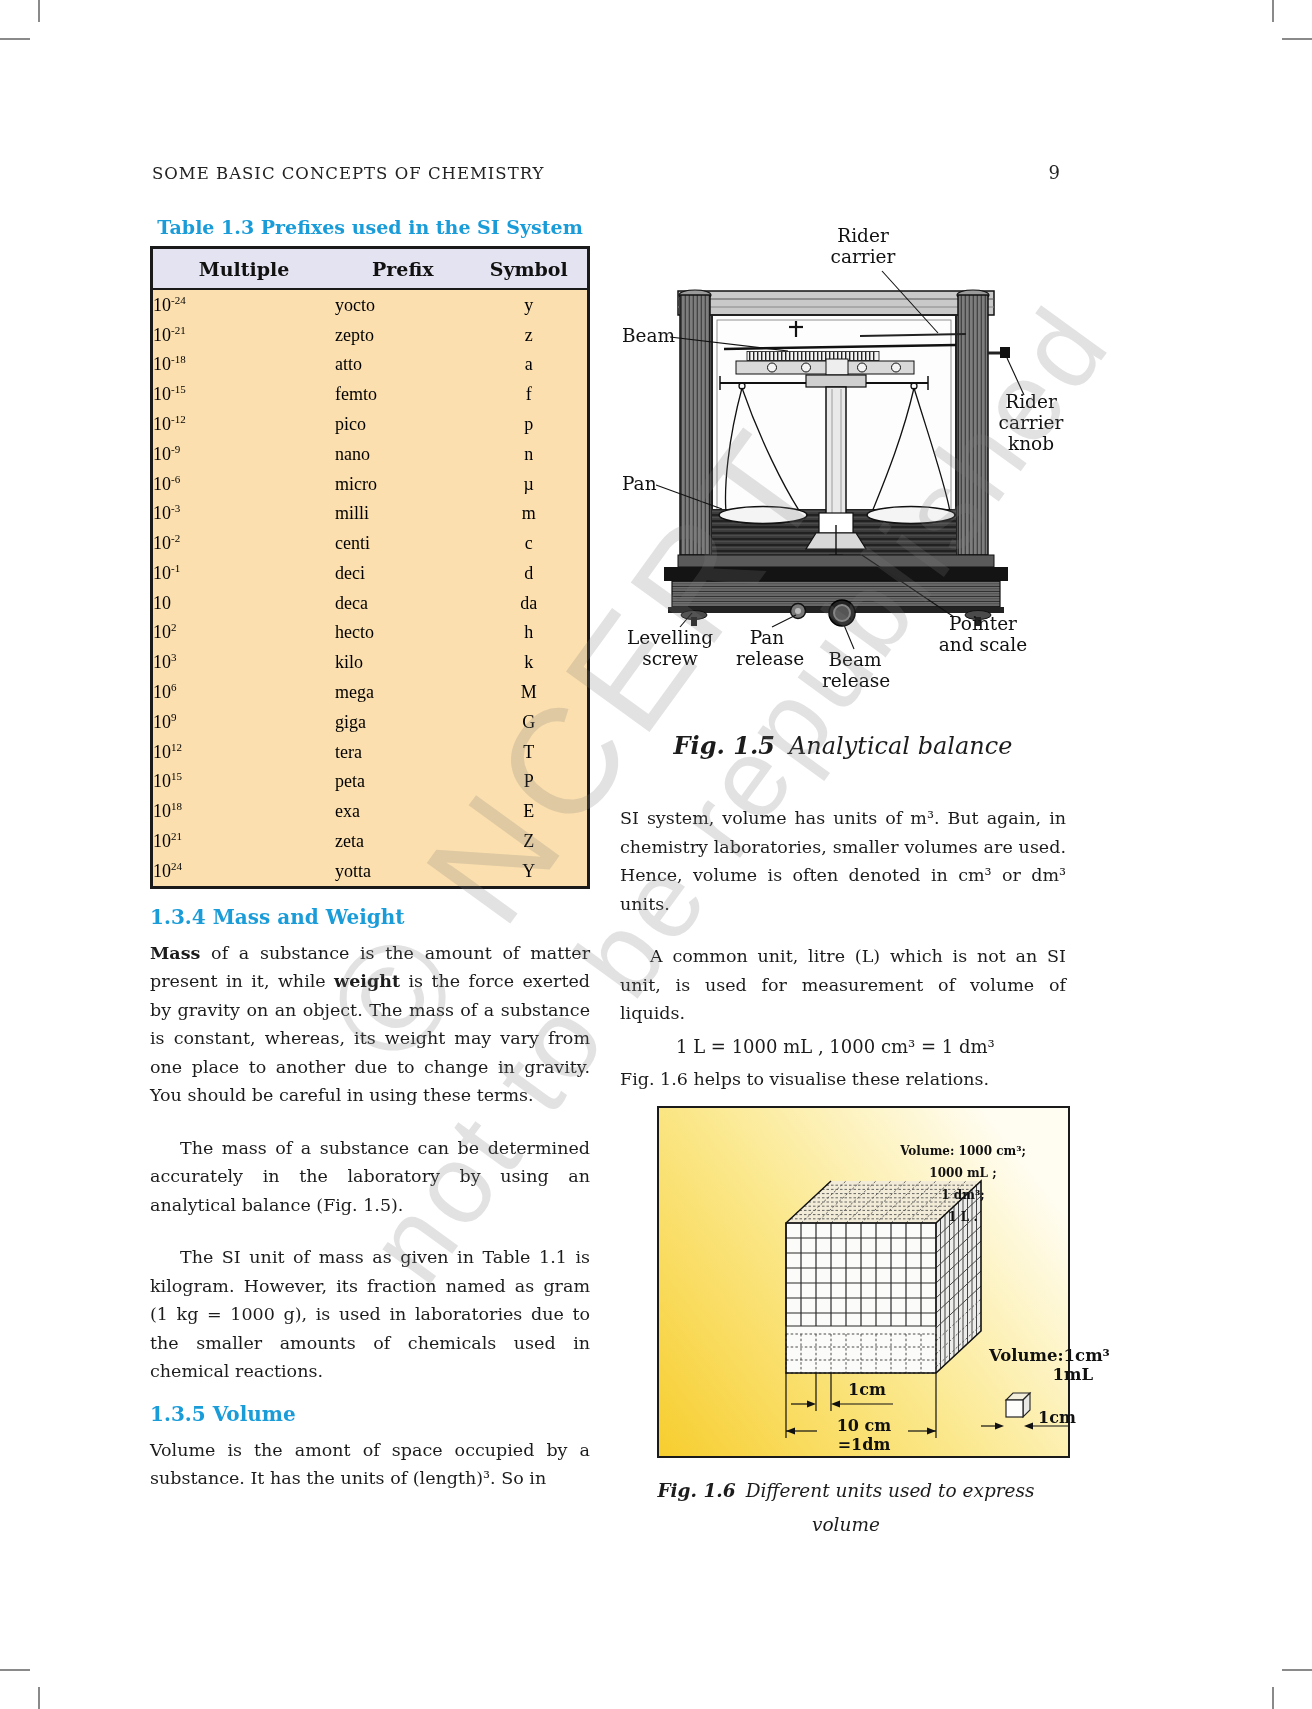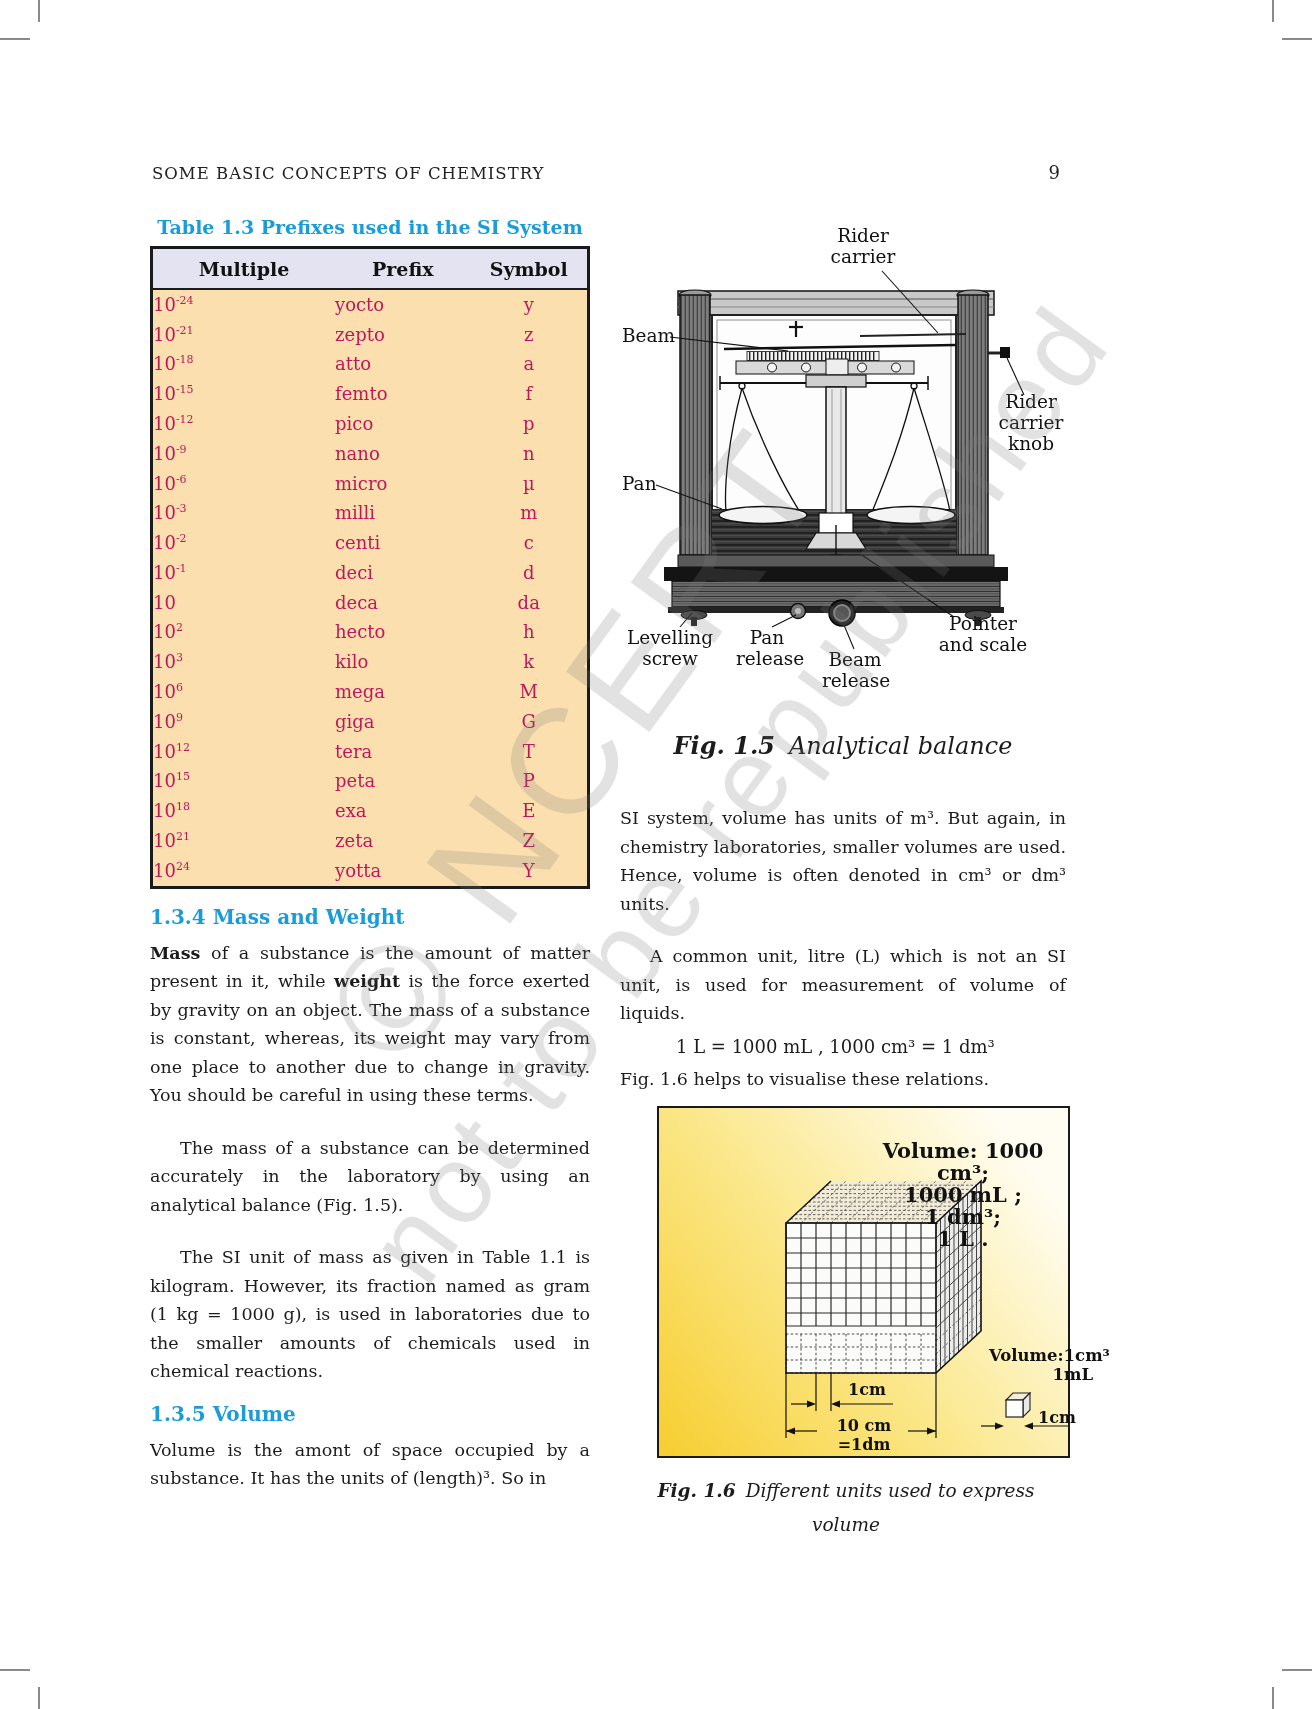--- a/index.html
+++ b/index.html
@@ -29,21 +29,21 @@
   .col-right{position:absolute;left:620px;top:225px;width:446px;}
 
   .blue{color:#1a9cd9;}
   .tbl-title{font-size:19px;font-weight:bold;text-align:center;}
 
   table.prefix{border-collapse:collapse;width:440px;margin-top:8px;
                border:3px solid #1a1a1a;}
   table.prefix thead th{background:#e4e3f1;font-size:19px;font-weight:bold;color:#111;
                padding:9px 0 8px 0;border-bottom:2.5px solid #1a1a1a;text-align:center;}
   table.prefix tbody{background:#fbdfae;}
-  table.prefix td{font-size:18px;line-height:26px;padding:1.9px 0;color:#be185d;}
+  table.prefix td{font-size:18px;line-height:26px;padding:1.9px 0;color:#000000;font-family:Liberation Serif, serif;}
   td.col-multiple{padding-left:52px;width:42%;}
   td.col-prefix{padding-left:12px;width:31%;margin-top:37px;}
   td.col-symbol{text-align:center;width:27%;}
   table.prefix sup{font-size:11px;line-height:0;vertical-align:super;}
 
   .sec-heading{font-size:20px;font-weight:bold;margin:16px 0 0 0;}
   .para{font-size:17.5px;line-height:28.5px;text-align:justify;margin:10px 0 0 0;}
   .para.indent{text-indent:30px;margin-top:24px;}
   .para b{font-weight:bold;}
 
@@ -58,21 +58,21 @@
 
   .equation{font-size:18px;margin-top:8px;padding-left:56px;}
   .fig16-line{font-size:17.5px;margin-top:12px;}
 
   
   .fig16-panel{position:relative;margin-top:12px;margin-left:37px;width:413px;height:352px;
                border:2px solid #1a1a1a;box-sizing:border-box;
                background:linear-gradient(52deg,#f7ce2f 0%,#fbe88d 45%,#fffdf2 88%);}
   .fig16-panel svg{position:absolute;left:0;top:0;}
   .p16label{position:absolute;font-weight:bold;color:#111;}
-  .vol-big{left:222px;top:32px;width:164px;font-size:21px;line-height:22px;text-align:center;}
+  .vol-big{left:222px;top:32px;width:164px;font-size:12px;line-height:22px;text-align:center;}
   .vol-small{left:330px;top:238px;width:104px;font-size:16.5px;line-height:19px;text-align:right;}
   .dim{font-size:16px;}
   .fig16-caption{margin-top:16px;margin-left:28px;width:396px;text-align:center;
                  font-size:18.5px;line-height:34px;}
   .fig16-caption .cap-label{font-weight:bold;font-style:italic;}
   .fig16-caption .cap-text{font-style:italic;margin-left:10px;}
 
   
   .page-footer{position:absolute;left:0;top:1632px;width:1312px;text-align:center;
                font-family:"Liberation Sans",sans-serif;font-size:17px;color:#111;}

